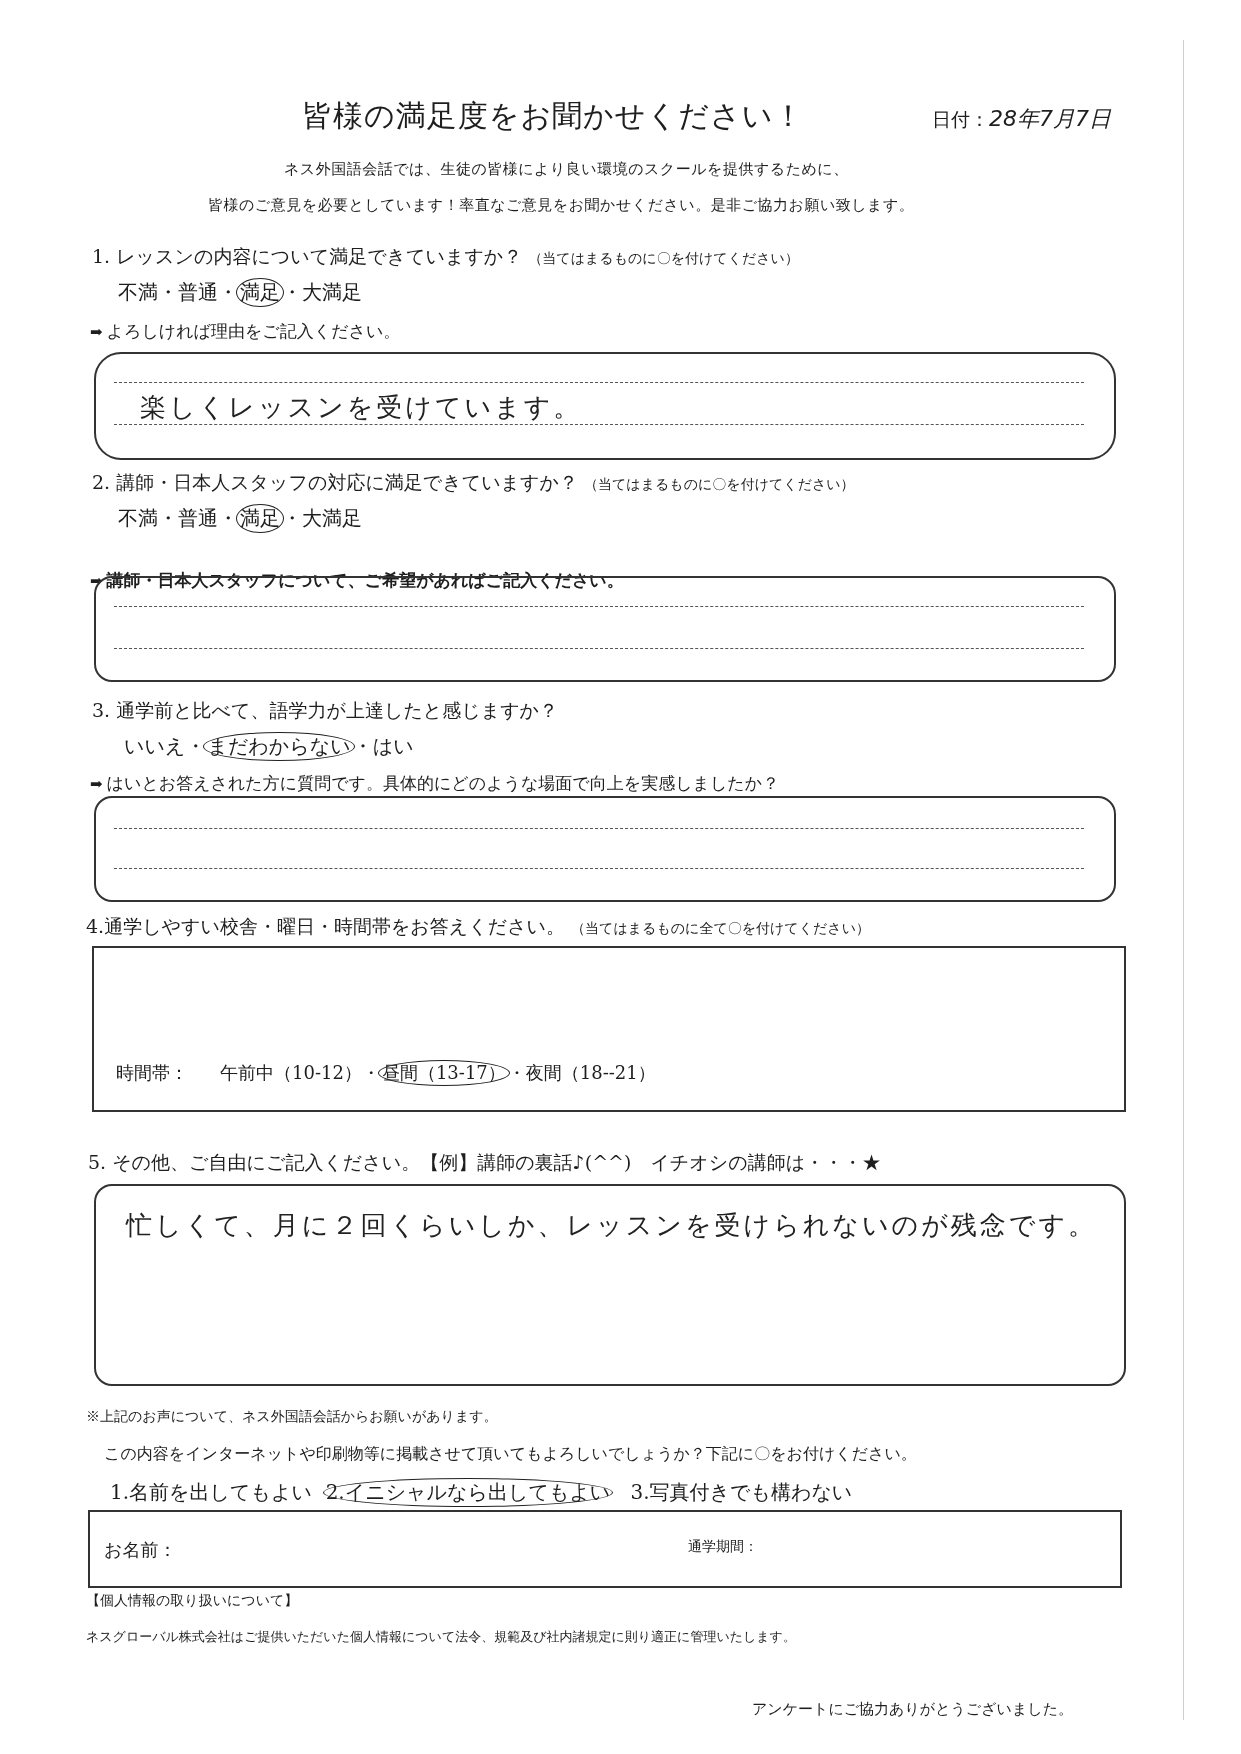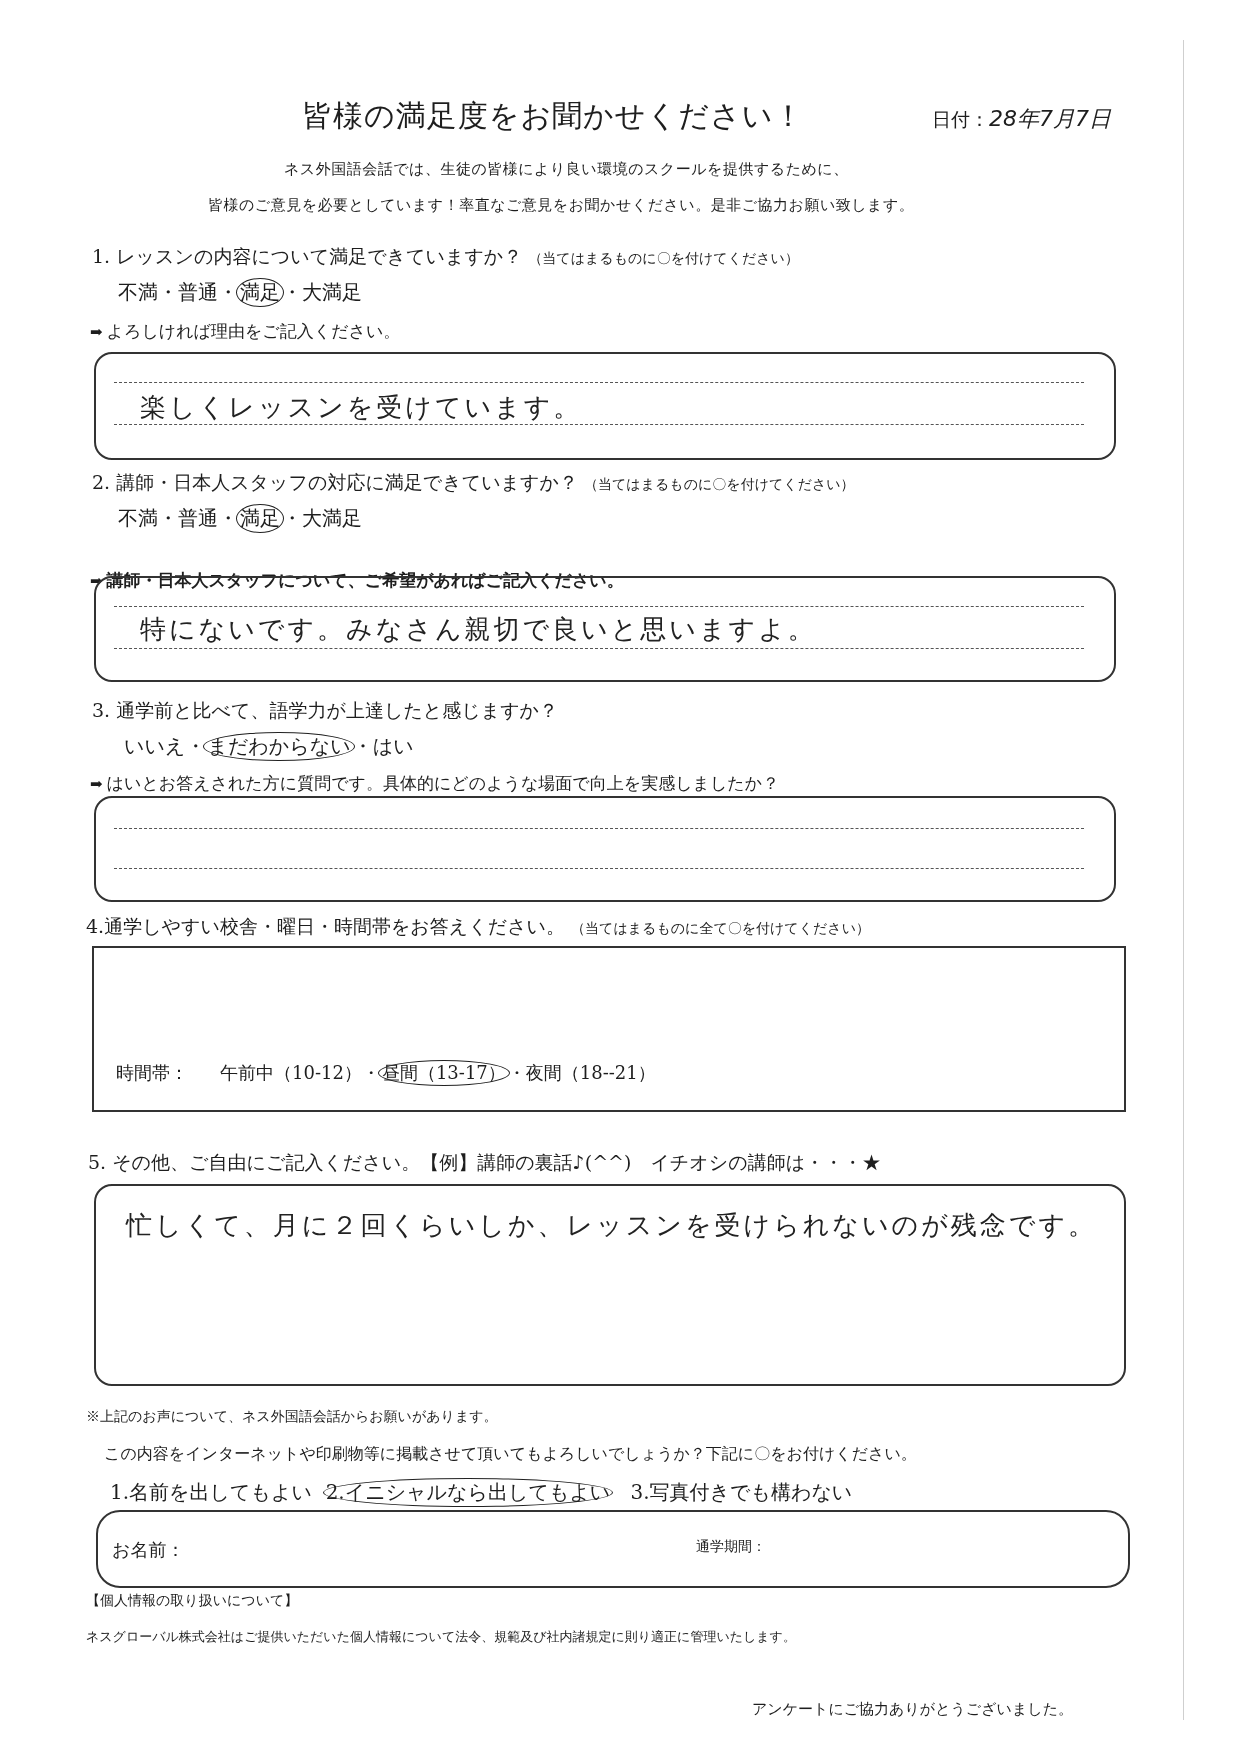--- a/index.html
+++ b/index.html
@@ -56,40 +56,39 @@
 <div class="abs q" style="left:92px; top:244px;">
   <span>1. レッスンの内容について満足できていますか？</span>
   <span class="hint">（当てはまるものに〇を付けてください）</span>
 </div>
 <div class="abs opts" style="left:118px; top:278px;">
   <span>不満</span>・<span>普通</span>・<span class="circled">満足</span>・<span>大満足</span>
 </div>
 <div class="abs sub" style="left:90px; top:320px;">
   <span class="arrow">➡</span><span>よろしければ理由をご記入ください。</span>
 </div>
-<div class="abs box" style="left:94px; top:352px; width:1018px; height:104px;">
+<div class="abs box" style="left:94px; top:352px; width:1018px; height:104px;border-radius:27px;">
   <div class="dash" style="top:28px;"></div>
   <div class="dash" style="top:70px;"></div>
   <div class="abs handwrite" style="left:44px; top:36px;">楽しくレッスンを受けています。</div>
 </div>
 
 <div class="abs q" style="left:92px; top:470px;">
   <span>2. 講師・日本人スタッフの対応に満足できていますか？</span>
   <span class="hint">（当てはまるものに〇を付けてください）</span>
 </div>
 <div class="abs opts" style="left:118px; top:504px;">
   <span>不満</span>・<span>普通</span>・<span class="circled">満足</span>・<span>大満足</span>
 </div>
 <div class="abs sub" style="left:90px; top:569px;font-weight:bold;">
   <span class="arrow">➡</span><span>講師・日本人スタッフについて、ご希望があればご記入ください。</span>
 </div>
 <div class="abs box" style="left:94px; top:576px; width:1018px; height:102px;">
   <div class="dash" style="top:28px;"></div>
   <div class="dash" style="top:70px;"></div>
-  <div class="abs handwrite" style="left:44px; top:34px;">特にないです。みなさん親切で良いと思いますよ。</div>
 </div>
 
 <div class="abs q" style="left:92px; top:698px;">3. 通学前と比べて、語学力が上達したと感じますか？</div>
 <div class="abs opts" style="left:124px; top:732px;">
   <span>いいえ</span>・<span class="circled">まだわからない</span>・<span>はい</span>
 </div>
 <div class="abs sub" style="left:90px; top:772px;">
   <span class="arrow">➡</span><span>はいとお答えされた方に質問です。具体的にどのような場面で向上を実感しましたか？</span>
 </div>
 <div class="abs box" style="left:94px; top:796px; width:1018px; height:102px;">
@@ -114,21 +113,21 @@
 </div>
 
 <div class="abs small" style="left:86px; top:1408px;">※上記のお声について、ネス外国語会話からお願いがあります。</div>
 <div class="abs" style="left:104px; top:1444px; font-size:16px;">この内容をインターネットや印刷物等に掲載させて頂いてもよろしいでしょうか？下記に〇をお付けください。</div>
 <div class="abs opts" style="left:110px; top:1478px;">
   <span>1.名前を出してもよい</span>&nbsp;
   <span class="circled" style="padding:0 2px;">2.イニシャルなら出してもよい</span>&nbsp;&nbsp;
   <span>3.写真付きでも構わない</span>
 </div>
 
-<div class="abs sqbox" style="left:96px; top:1510px; width:1030px; height:74px;border-radius:24px;">
+<div class="abs sqbox" style="left:88px; top:1510px; width:1030px; height:74px;">
   <div class="abs" style="left:14px; top:26px; font-size:18px;">
     <span>お名前：</span><span></span>
   </div>
   <div class="abs" style="left:598px; top:26px; font-size:14px;">
     <span>通学期間：</span><span></span>
   </div>
 </div>
 
 <div class="abs footer" style="left:86px; top:1592px;">【個人情報の取り扱いについて】</div>
 <div class="abs footer" style="left:86px; top:1628px; font-size:13px;">ネスグローバル株式会社はご提供いただいた個人情報について法令、規範及び社内諸規定に則り適正に管理いたします。</div>

